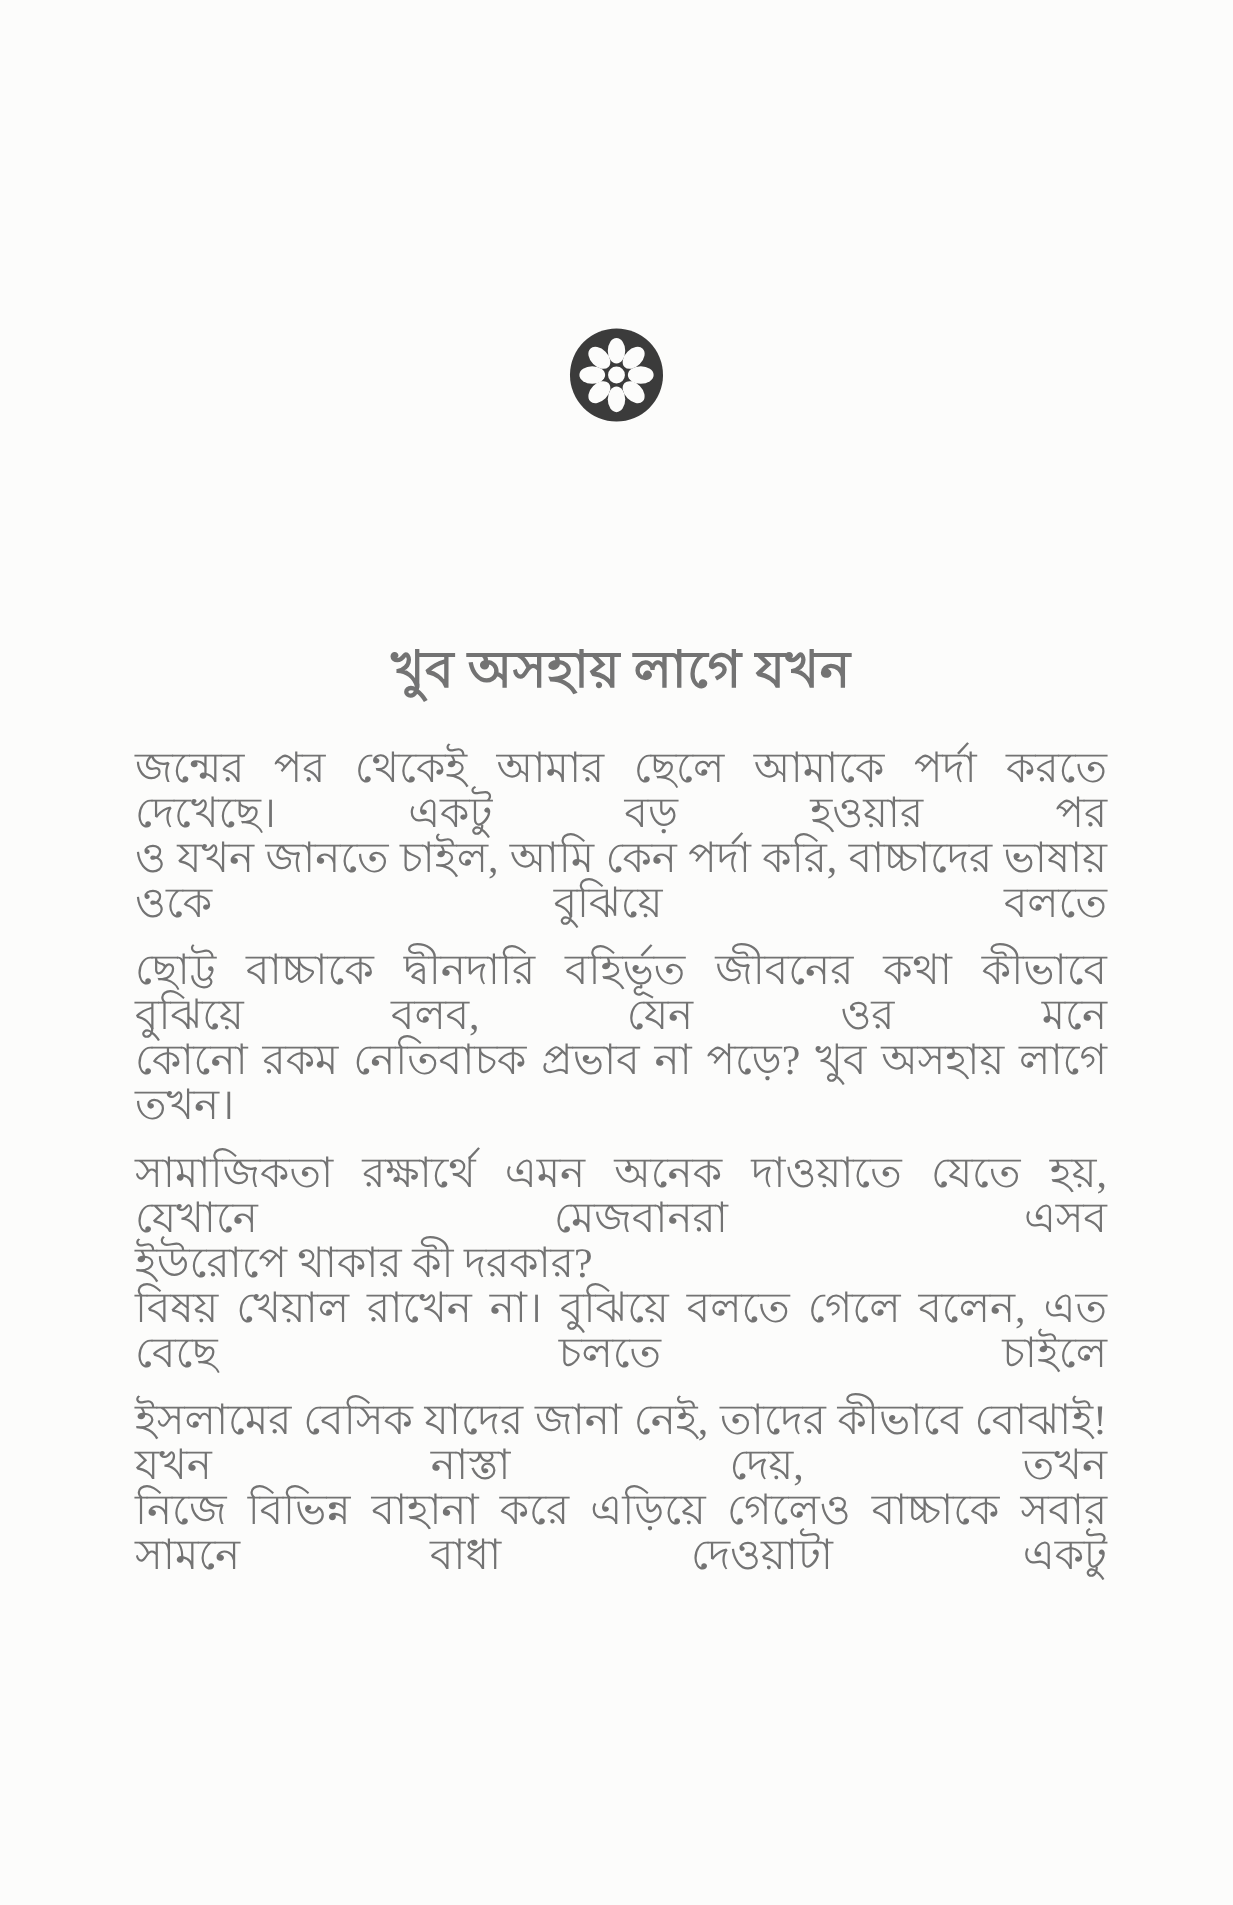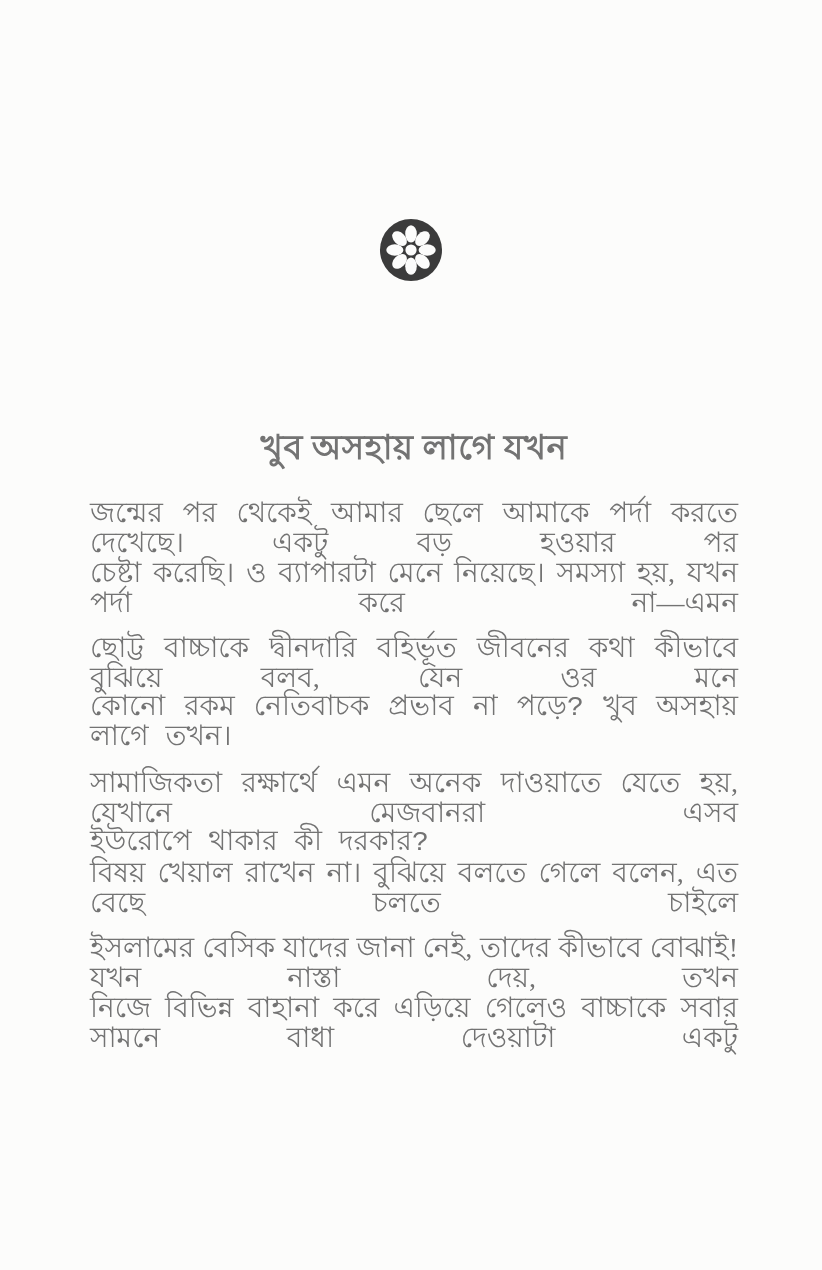--- a/index.html
+++ b/index.html
@@ -46,21 +46,20 @@
   }
   .para:last-child { margin-bottom: 0; }
   .bl {
     text-align: justify;
     text-align-last: justify;
     -moz-text-align-last: justify;
     white-space: normal;
   }
   .bl.last-left {
     text-align-last: left;
-    font-family: Liberation Mono, monospace;
     -moz-text-align-last: left;
   }
 </style>
 </head>
 <body>
 
 <div class="page">
 
   <svg class="ornament" viewBox="0 0 100 100" xmlns="http://www.w3.org/2000/svg">
     <circle cx="50" cy="50" r="47" fill="#3b3b3b"></circle>
@@ -75,21 +74,21 @@
       <ellipse cx="50" cy="25.5" rx="8.8" ry="13" transform="rotate(315 50 50)"></ellipse>
     </g>
     <circle cx="50" cy="50" r="8.5" fill="#fcfcfb"></circle>
   </svg>
 
   <div class="content">
     <h1 class="title">খুব অসহায় লাগে যখন</h1>
     <div>
         <div class="para">
           <div class="bl">জন্মের পর থেকেই আমার ছেলে আমাকে পর্দা করতে দেখেছে। একটু বড় হওয়ার পর</div>
-          <div class="bl">চেষ্টা করেছি। ও ব্যাপারটা মেনে নিয়েছে। সমস্যা হয়, যখন পর্দা করে না—এমন</div>
+          <div class="bl">ও যখন জানতে চাইল, আমি কেন পর্দা করি, বাচ্চাদের ভাষায় ওকে বুঝিয়ে বলতে</div>
         </div>
         <div class="para">
           <div class="bl">ছোট্ট বাচ্চাকে দ্বীনদারি বহির্ভূত জীবনের কথা কীভাবে বুঝিয়ে বলব, যেন ওর মনে</div>
           <div class="bl last-left">কোনো রকম নেতিবাচক প্রভাব না পড়ে? খুব অসহায় লাগে তখন।</div>
         </div>
         <div class="para">
           <div class="bl">সামাজিকতা রক্ষার্থে এমন অনেক দাওয়াতে যেতে হয়, যেখানে মেজবানরা এসব</div>
           <div class="bl last-left">ইউরোপে থাকার কী দরকার?</div>
           <div class="bl">বিষয় খেয়াল রাখেন না। বুঝিয়ে বলতে গেলে বলেন, এত বেছে চলতে চাইলে</div>
         </div>

